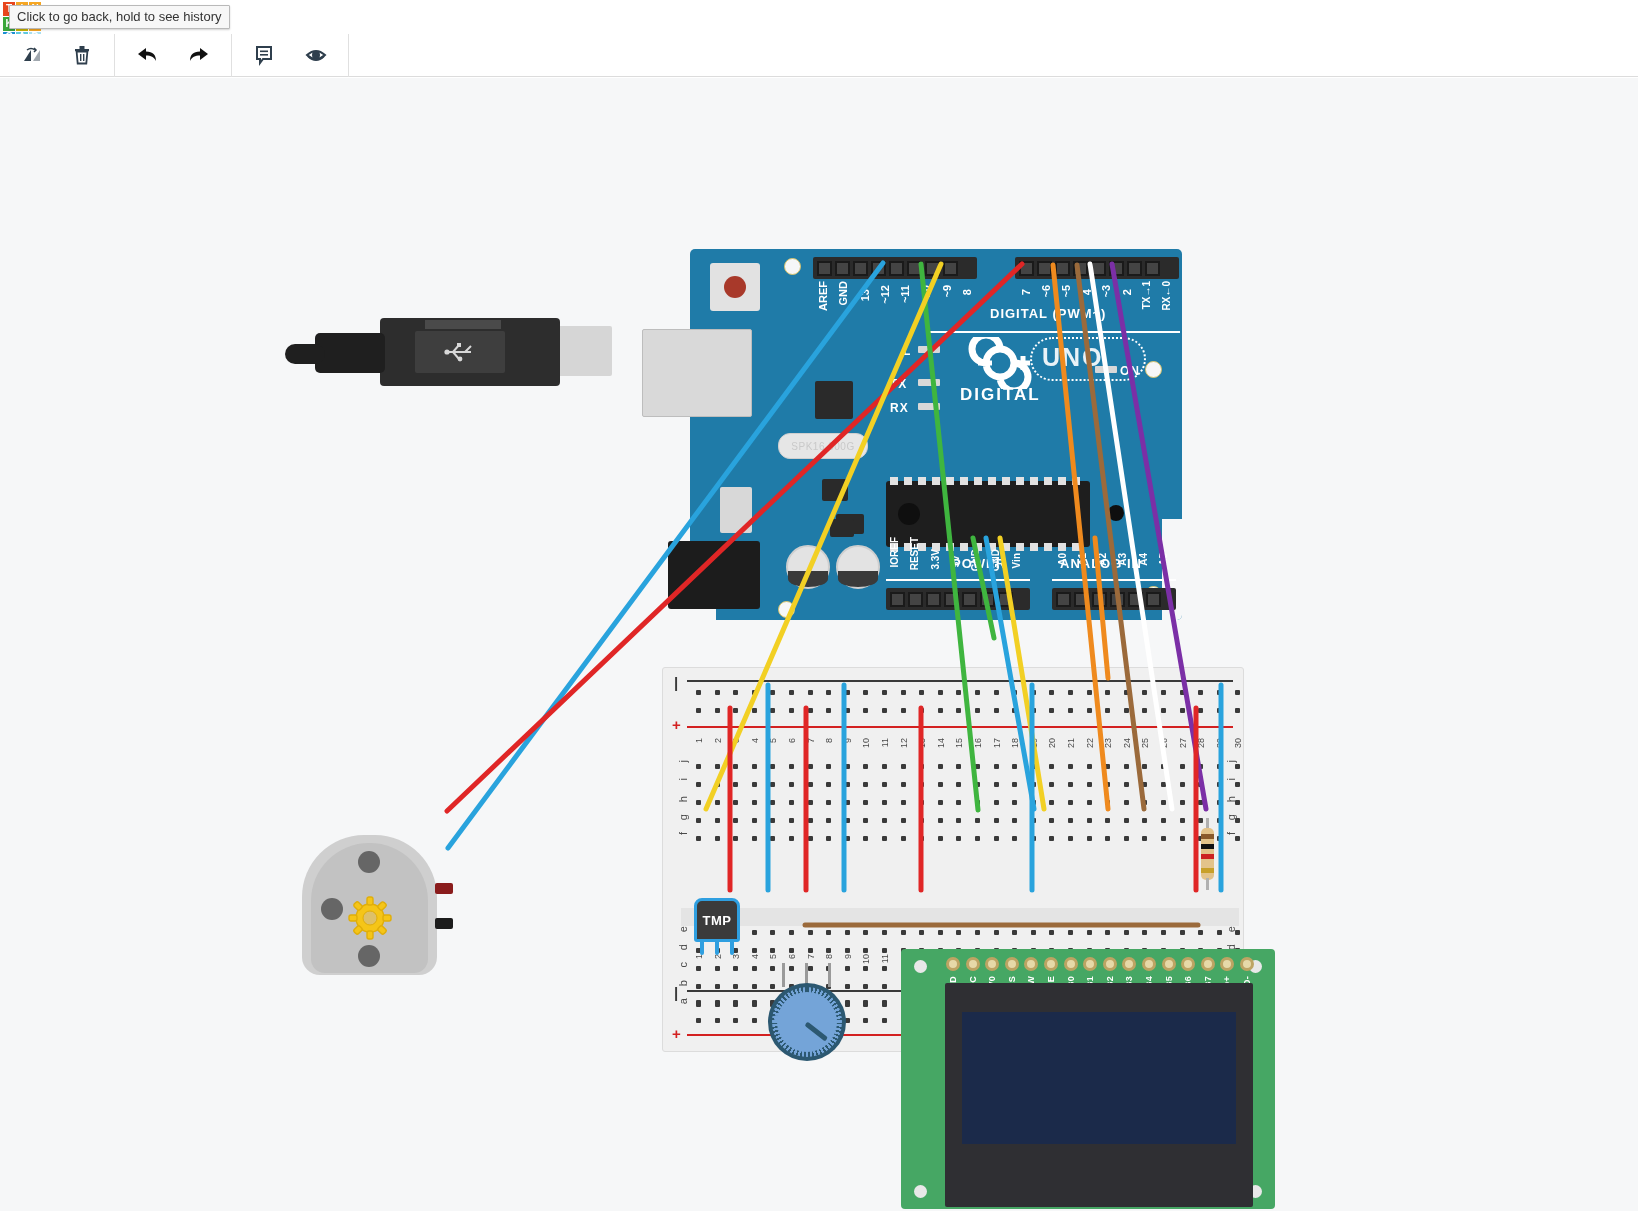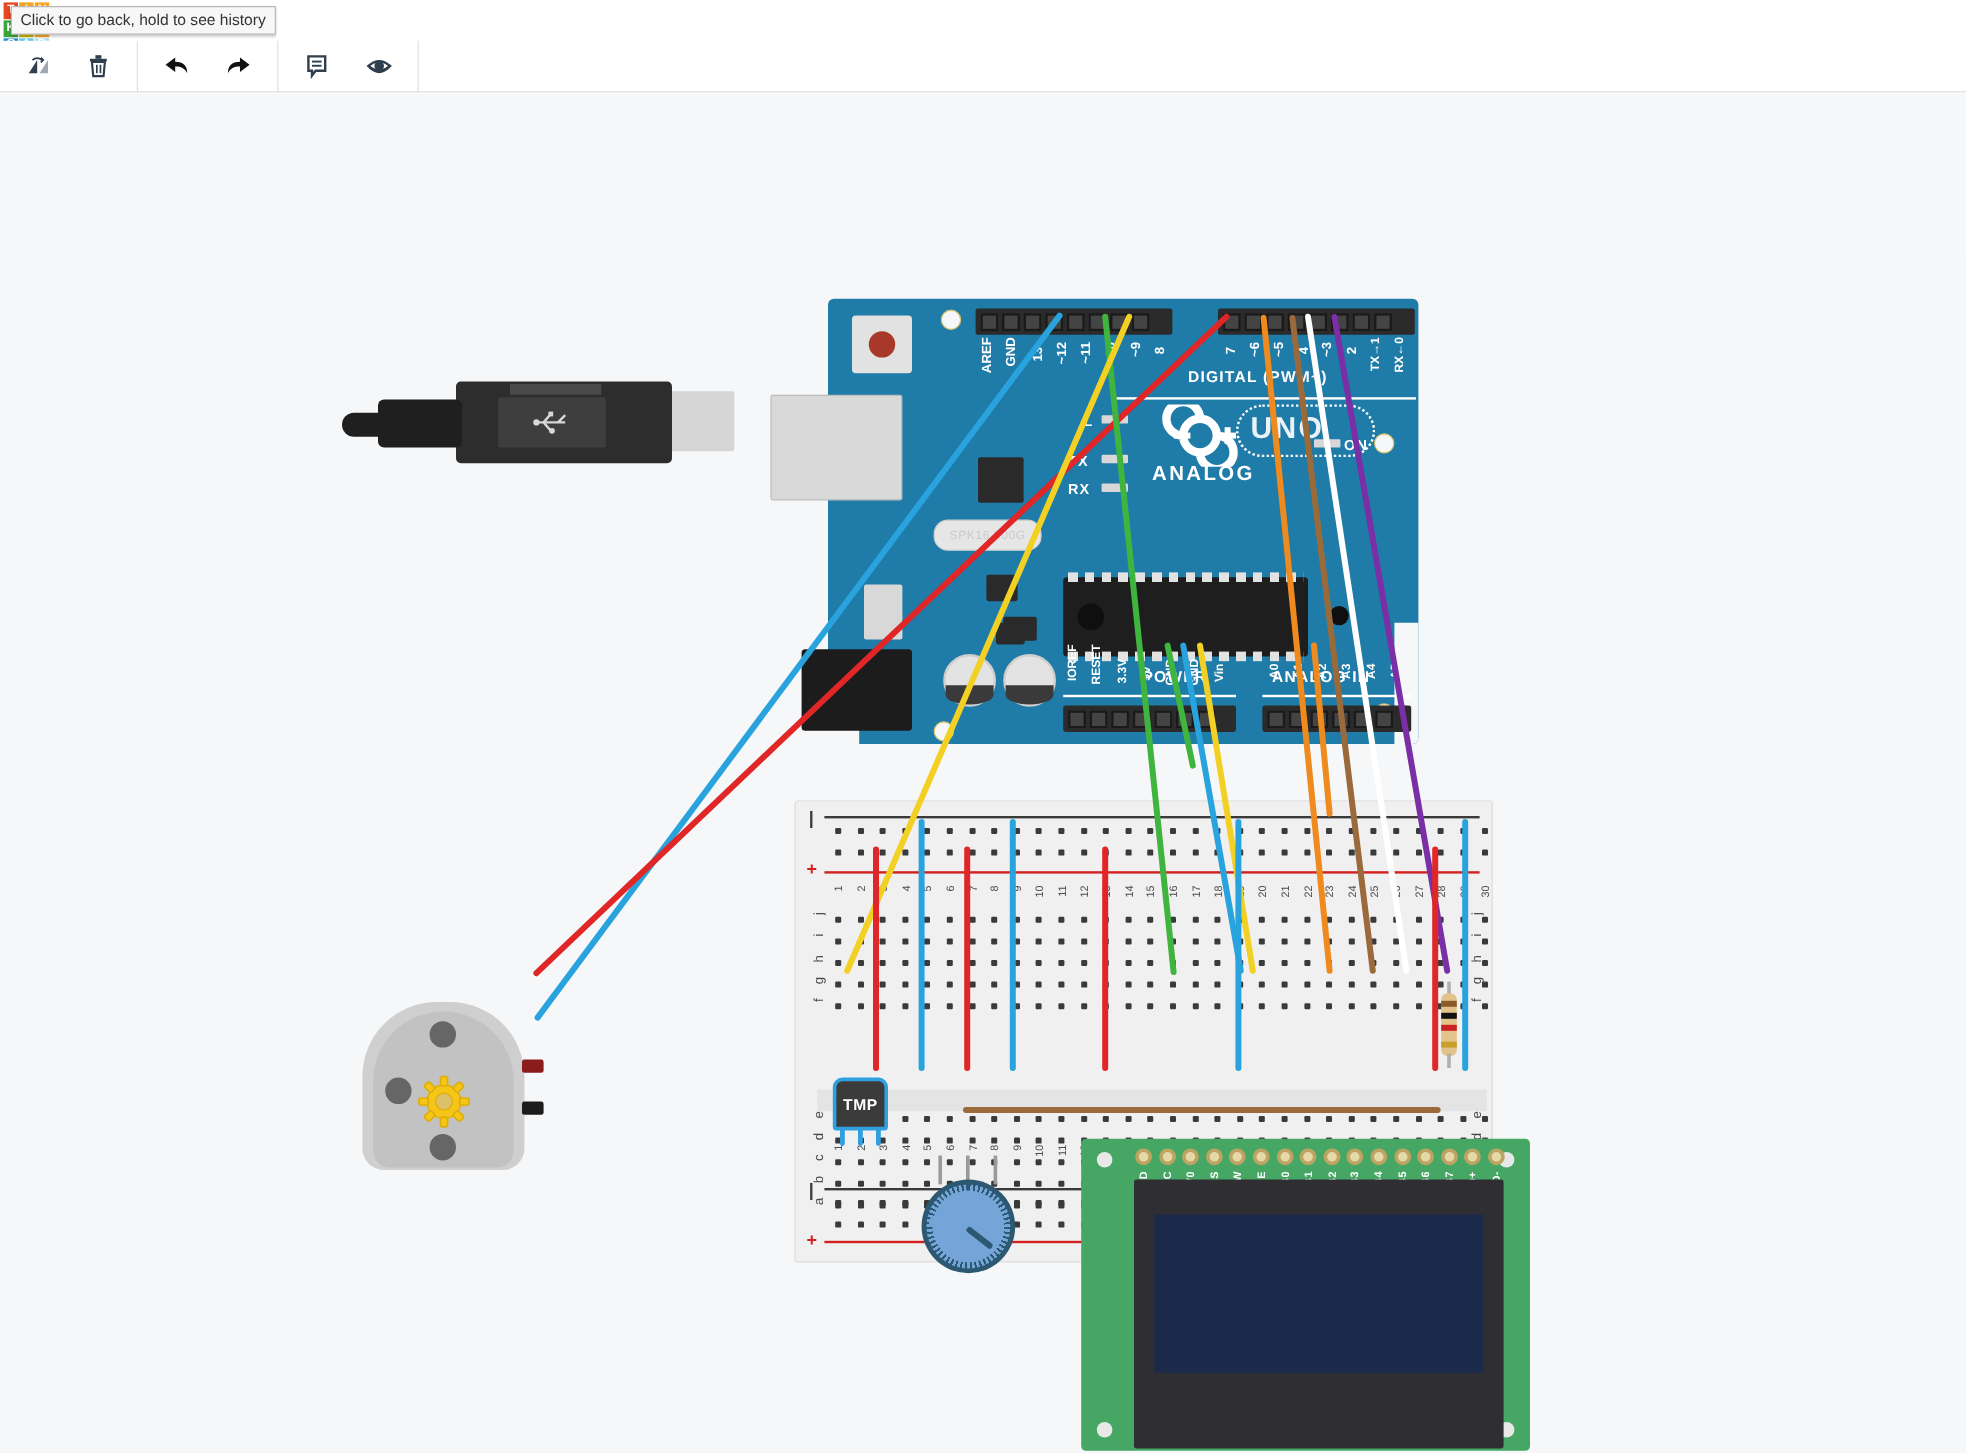--- a/index.html
+++ b/index.html
@@ -435,21 +435,21 @@
     <div class="ard-text" style="left:430px; top:115px; font-size:12px;">ON</div>
 
     <div class="ard-logo" style="left:268px; top:88px;">
       <svg width="90" height="52" viewBox="0 0 90 52">
         <path d="M28 26 a14 14 0 1 1 14 14 a14 14 0 1 0 14 -14 a14 14 0 1 1 -14 -14 a14 14 0 1 0 -14 14 Z" fill="none" stroke="#ffffff" stroke-width="7"></path>
         <rect x="20" y="23.5" width="14" height="5" fill="#ffffff"></rect>
         <rect x="58" y="23.5" width="14" height="5" fill="#ffffff"></rect>
         <rect x="62.5" y="19" width="5" height="14" fill="#ffffff"></rect>
       </svg>
     </div>
-    <div class="ard-text" style="left:270px; top:136px; font-size:17px; letter-spacing:2px;">ANALOG</div>
+    <div class="ard-text" style="left:270px; top:136px; font-size:17px; letter-spacing:2px;">DIGITAL</div>
 
     <div style="position:absolute; left:340px; top:88px; width:116px; height:44px; border:2px dotted #ffffff; border-radius:22px;"></div>
     <div class="ard-text" style="left:352px; top:94px; font-size:25px; letter-spacing:2px; color:rgba(255,255,255,0.9);">UNO</div>
 
     <div class="ic" style="left:125px; top:132px; width:38px; height:38px;"></div>
     <div class="ic" style="left:132px; top:230px; width:26px; height:22px;"></div>
     <div class="ic" style="left:146px; top:265px; width:28px; height:20px;"></div>
     <div class="crystal" style="left:88px; top:184px; width:90px; height:26px;">SPK16.000G</div>
     <div style="position:absolute; left:30px; top:238px; width:32px; height:46px; background:#d8d8d8; border-radius:2px;"></div>
     <div class="ic" style="left:140px; top:270px; width:24px; height:18px;"></div>

